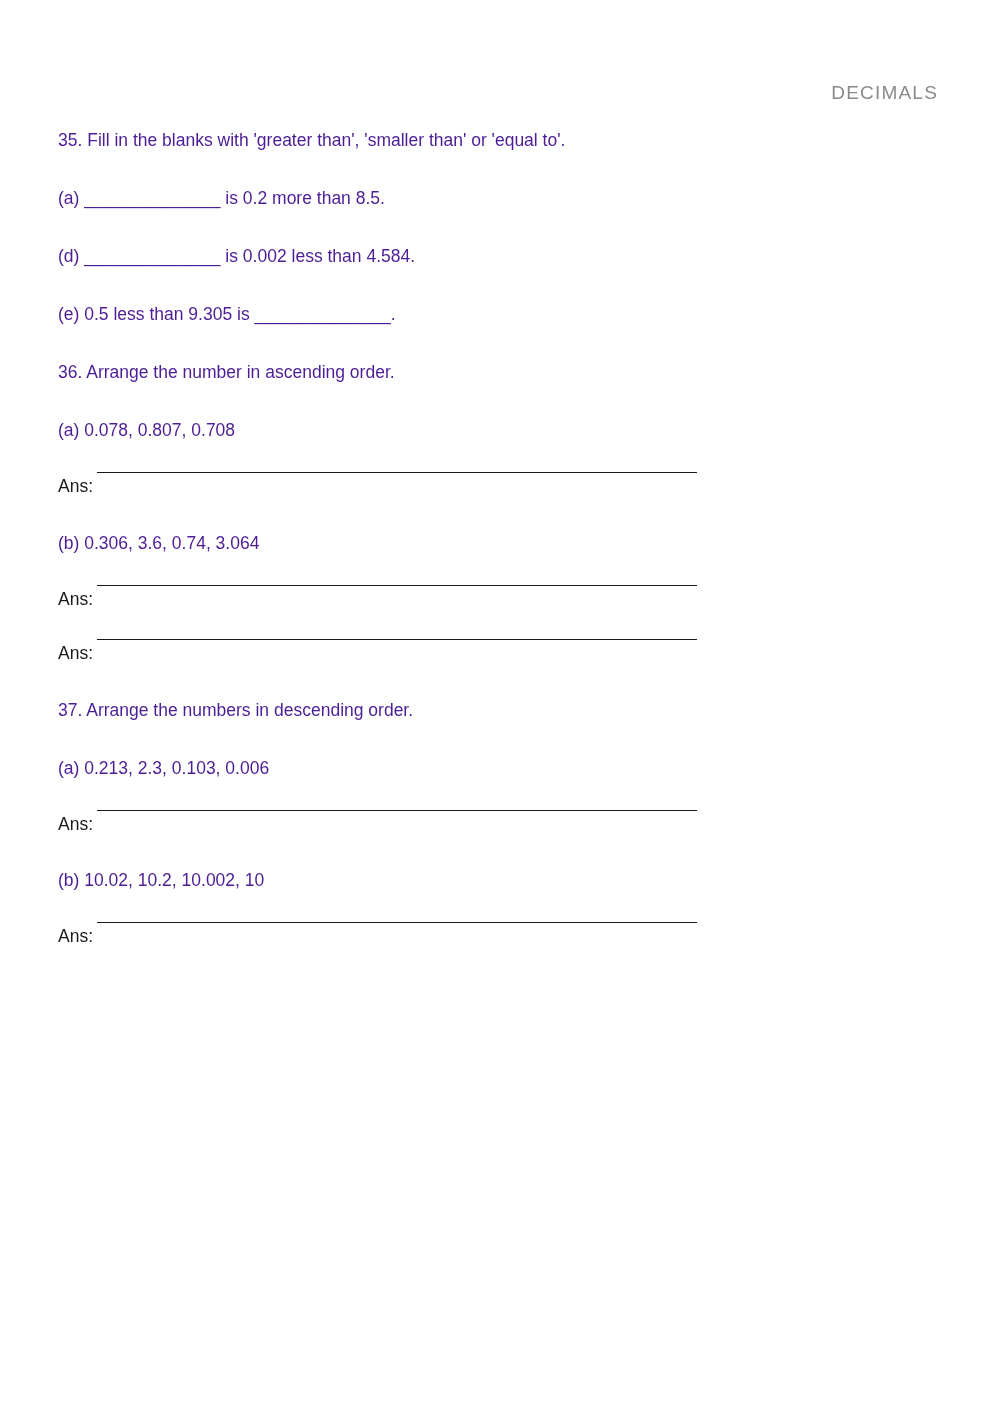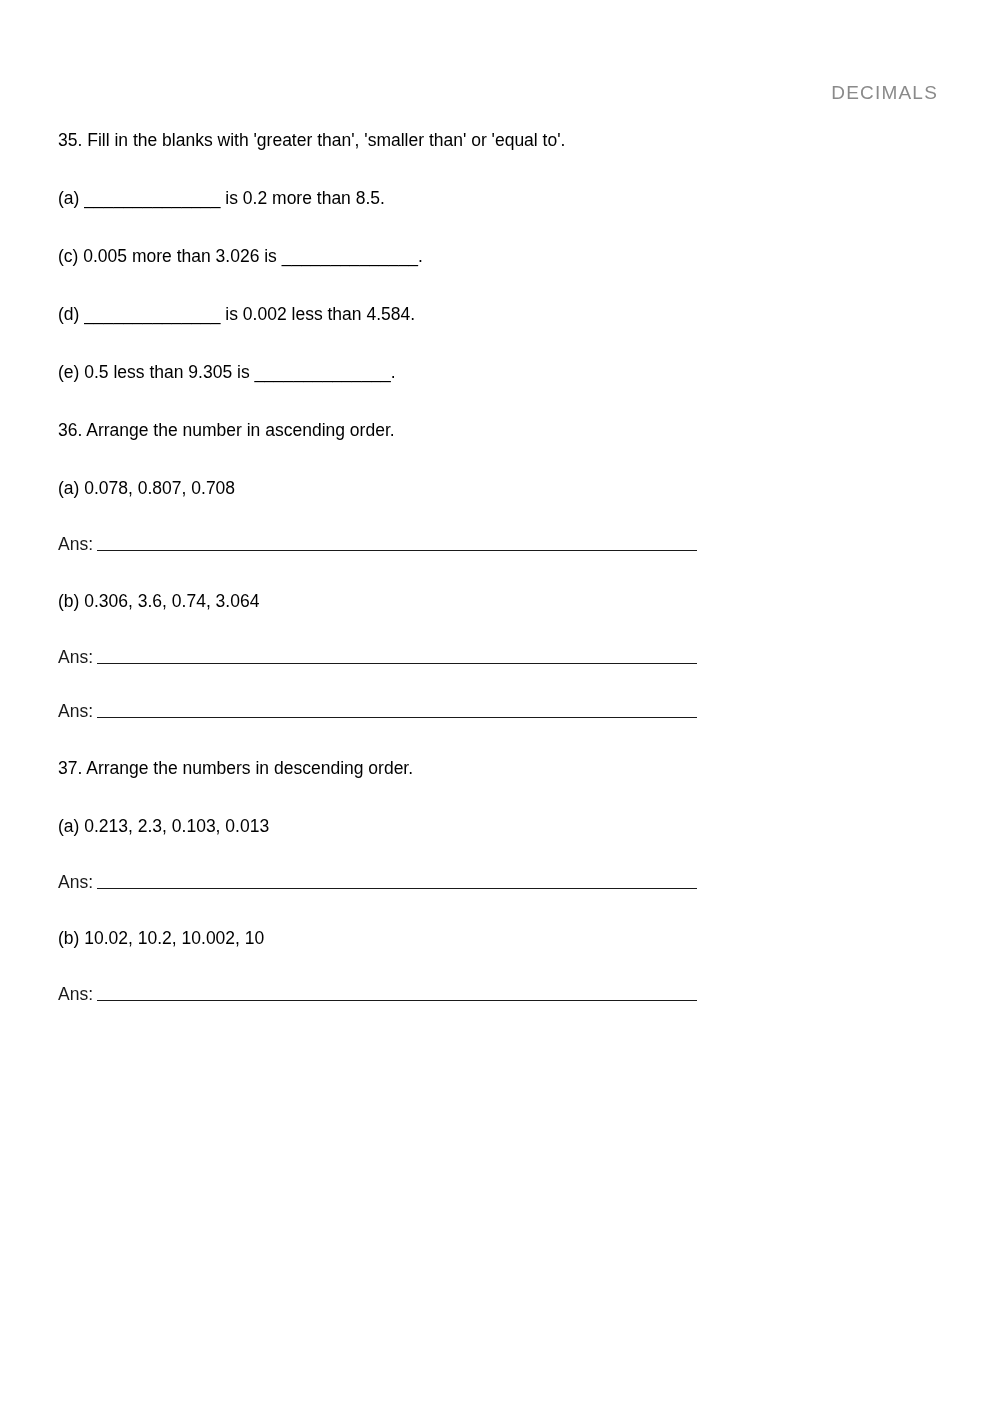--- a/index.html
+++ b/index.html
@@ -33,30 +33,30 @@
   }
   .content {
     position: absolute;
     top: 88px;
     left: 58px;
     right: 58px;
   }
   .line {
     font-size: 17.5px;
     line-height: 1.4;
-    color: #000000;
+    color: #4c1d95;
     margin: 0 0 33.5px 0;
     white-space: pre-wrap;
   }
   .line.q {
     margin-bottom: 33.5px;
   }
   .ans-row {
     display: flex;
-    align-items: flex-end;
+    align-items: flex-start;
     margin: 0 0 33.5px 0;
     font-size: 17.5px;
   }
   .ans-label {
     white-space: pre;
   }
   .ans-rule {
     display: inline-block;
     width: 600px;
     border-bottom: 1.4px solid #1a1a1a;
@@ -70,21 +70,20 @@
 <body>
 
 <div class="page">
 
   <div class="header">DECIMALS</div>
 
   <div class="content">
 
     <p class="line q">35. Fill in the blanks with 'greater than', 'smaller than' or 'equal to'.</p>
     <p class="line">(a) ______________ is 0.2 more than 8.5.</p>
-    <p class="line">(c) 0.005 more than 3.026 is ______________.</p>
     <p class="line">(d) ______________ is 0.002 less than 4.584.</p>
     <p class="line">(e) 0.5 less than 9.305 is ______________.</p>
 
     <p class="line q">36. Arrange the number in ascending order.</p>
     <p class="line">(a) 0.078, 0.807, 0.708</p>
     <div class="ans-row">
       <span class="ans-label">Ans:</span>
       <span class="ans-rule"></span>
     </div>
 
@@ -93,21 +92,21 @@
       <span class="ans-label">Ans:</span>
       <span class="ans-rule"></span>
     </div>
 
     <div class="ans-row">
       <span class="ans-label">Ans:</span>
       <span class="ans-rule"></span>
     </div>
 
     <p class="line q">37. Arrange the numbers in descending order.</p>
-    <p class="line">(a) 0.213, 2.3, 0.103, 0.013</p>
+    <p class="line">(a) 0.213, 2.3, 0.103, 0.006</p>
     <div class="ans-row">
       <span class="ans-label">Ans:</span>
       <span class="ans-rule"></span>
     </div>
 
     <p class="line">(b) 10.02, 10.2, 10.002, 10</p>
     <div class="ans-row">
       <span class="ans-label">Ans:</span>
       <span class="ans-rule"></span>
     </div>

